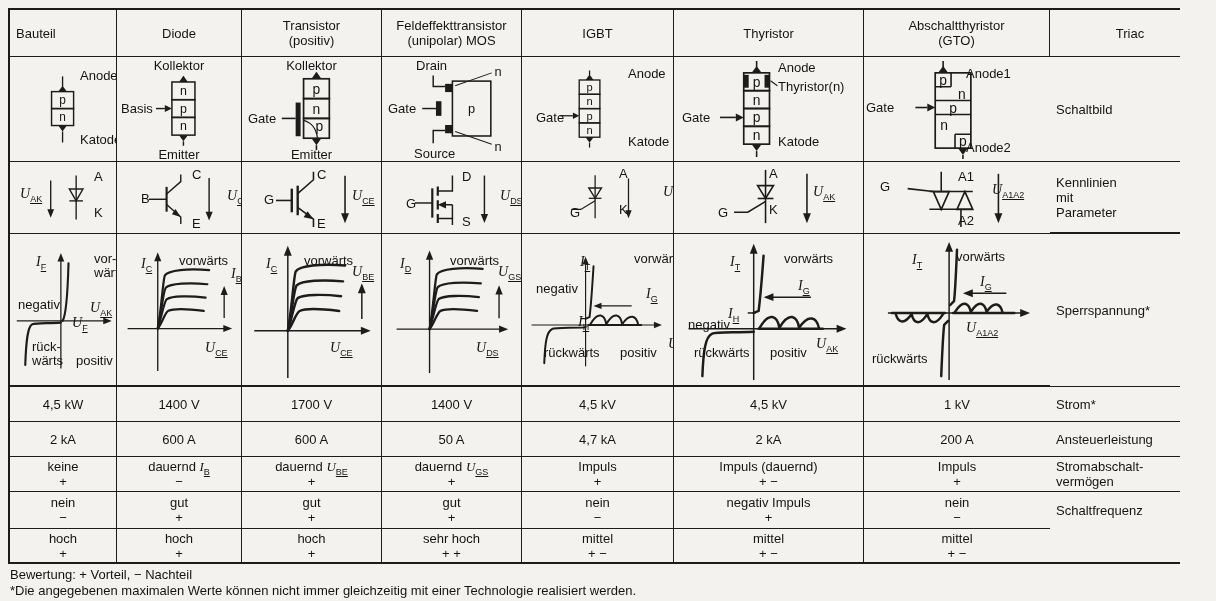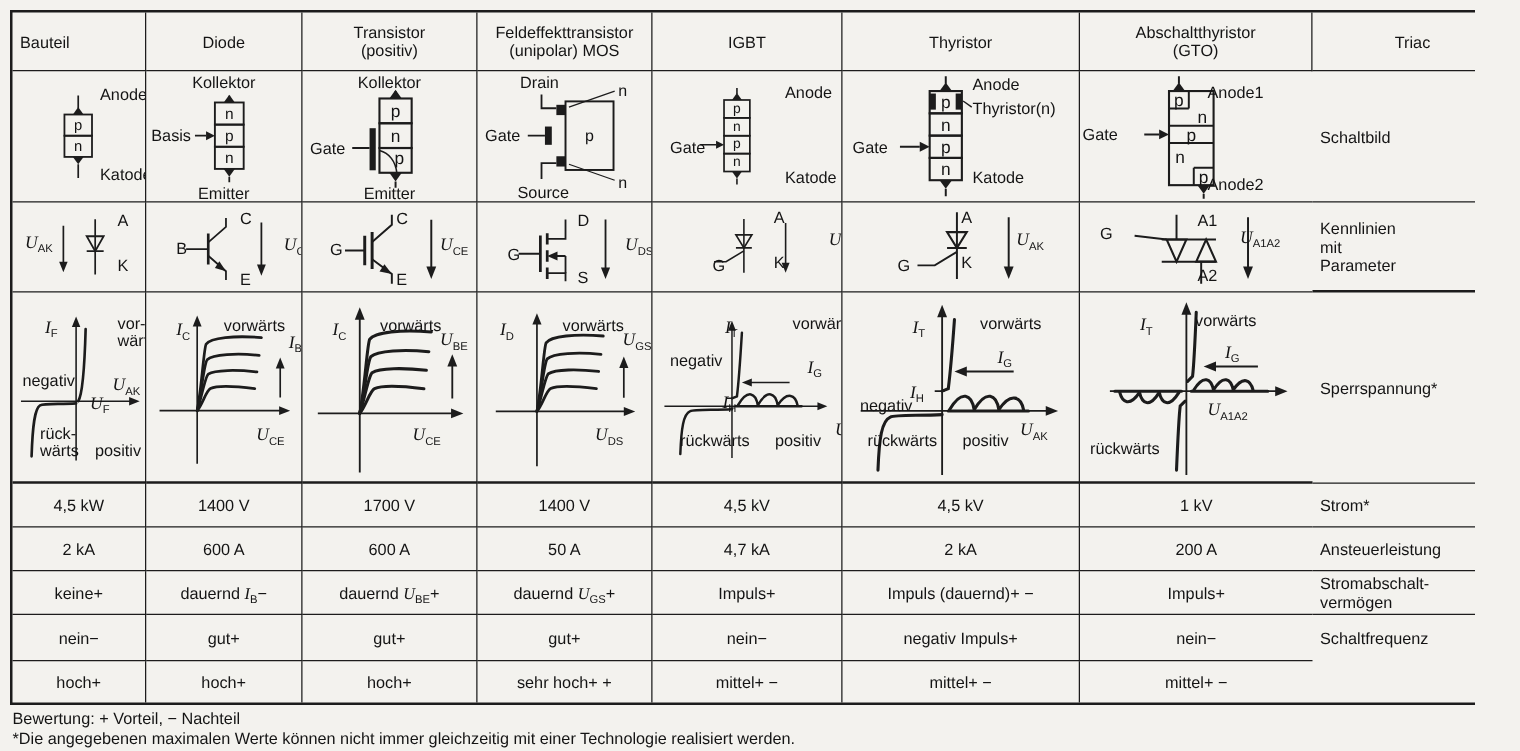--- a/index.html
+++ b/index.html
@@ -12,25 +12,25 @@
     grid-template-rows:47px 105px 72px 153px 35px 35px 35px 37px 33px;
     border:2px solid #1c1c1c;
   }
   .c { position:relative; border-right:1.3px solid #1c1c1c; border-bottom:1.3px solid #1c1c1c; overflow:hidden; }
   .ce { border-right:none; }
   .re { border-bottom:none; }
   .hb { border-bottom-width:2.2px; }
   .rowlabel { display:flex; align-items:center; padding:4px 6px; font-size:13px; line-height:15px; white-space:pre-line; }
   .hdr { display:flex; align-items:center; justify-content:center; text-align:center; font-size:13px; line-height:15px; white-space:pre-line; }
   .val { display:flex; align-items:center; justify-content:center; font-size:13px; }
-  .rating { display:flex; flex-direction:row; align-items:center; justify-content:center; font-size:13px; line-height:15px; }
+  .rating { display:flex; flex-direction:column; align-items:center; justify-content:center; font-size:13px; line-height:15px; }
   .lb { position:absolute; font-size:13px; line-height:14px; white-space:pre-line; }
   .sy { font-size:14px; }
   .it { font-style:italic; font-family:"Liberation Serif",serif; }
-  sub { font-size:9px; vertical-align:sub; line-height:0; }
+  sub { font-size:9px; vertical-align:sub; line-height:0;text-decoration:underline; }
   .art { position:absolute; left:0; top:0; width:100%; height:100%; }
   .ln { fill:none; stroke:#1c1c1c; stroke-width:1.6; }
   .th { fill:none; stroke:#1c1c1c; stroke-width:2.4; }
   .bx { fill:none; stroke:#1c1c1c; stroke-width:1.7; }
   .fl { fill:#1c1c1c; stroke:none; }
   .cv { fill:none; stroke:#1c1c1c; stroke-width:2.5; stroke-linecap:round; }
   .ax { fill:none; stroke:#1c1c1c; stroke-width:1.5; }
   .lt { font:14px "Liberation Sans",sans-serif; fill:#141414; text-anchor:middle; dominant-baseline:central; }
   .fn { position:absolute; left:10px; font-size:13px; }
 </style>

